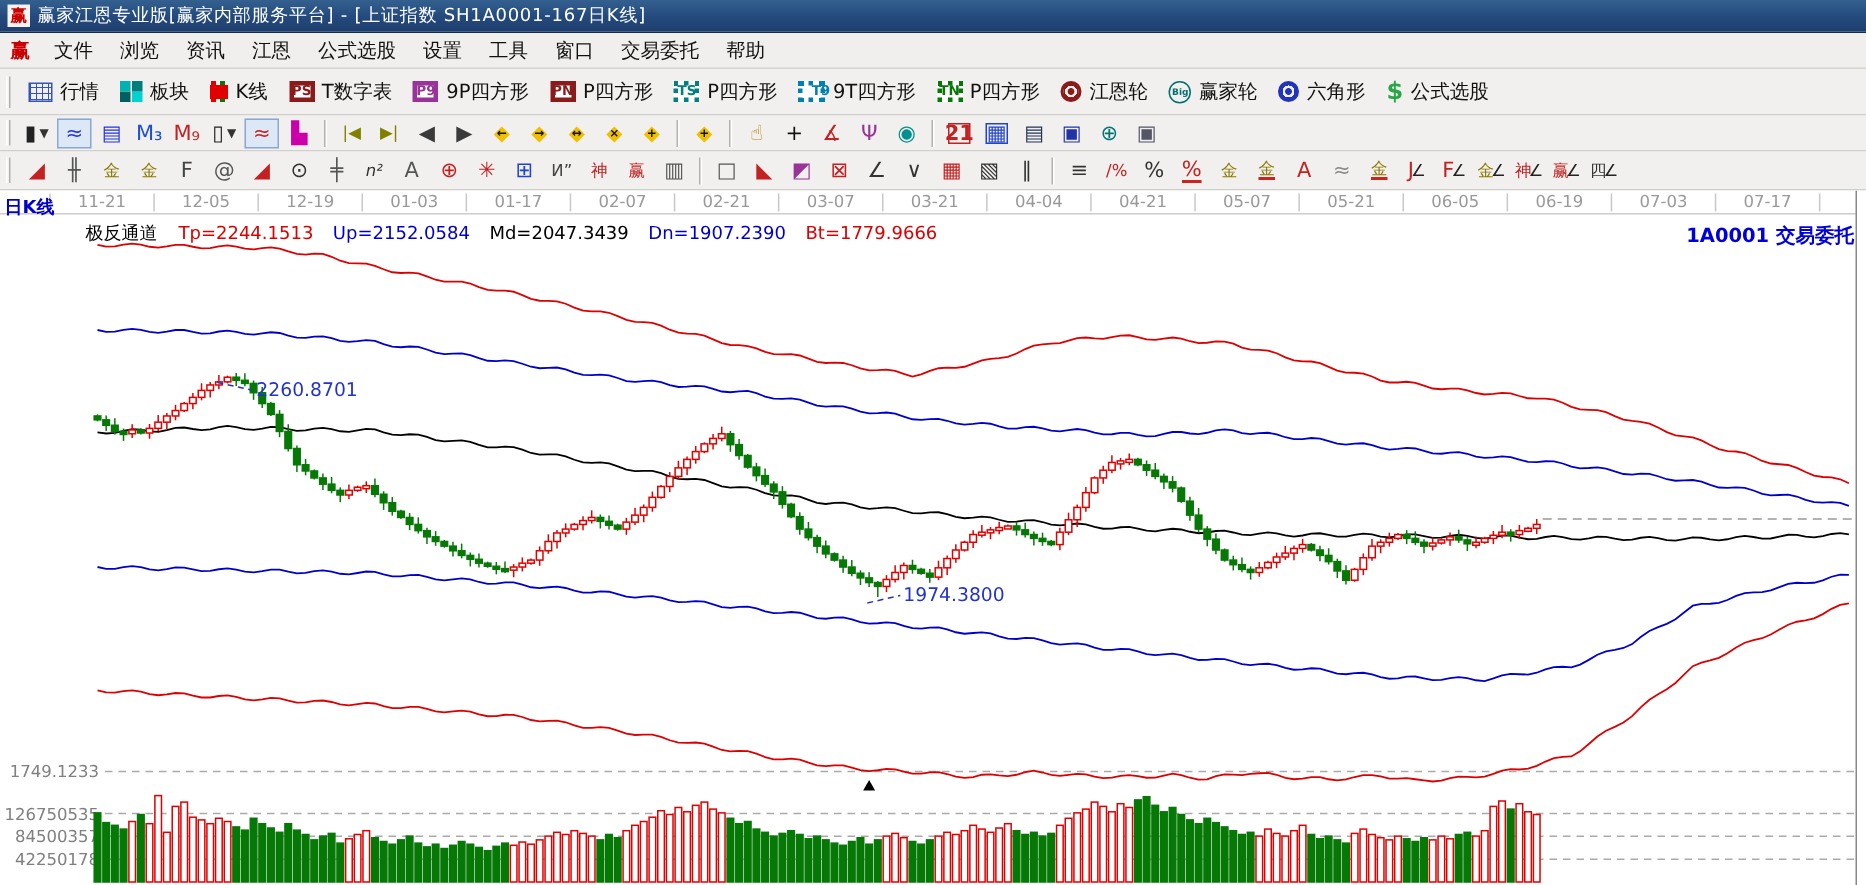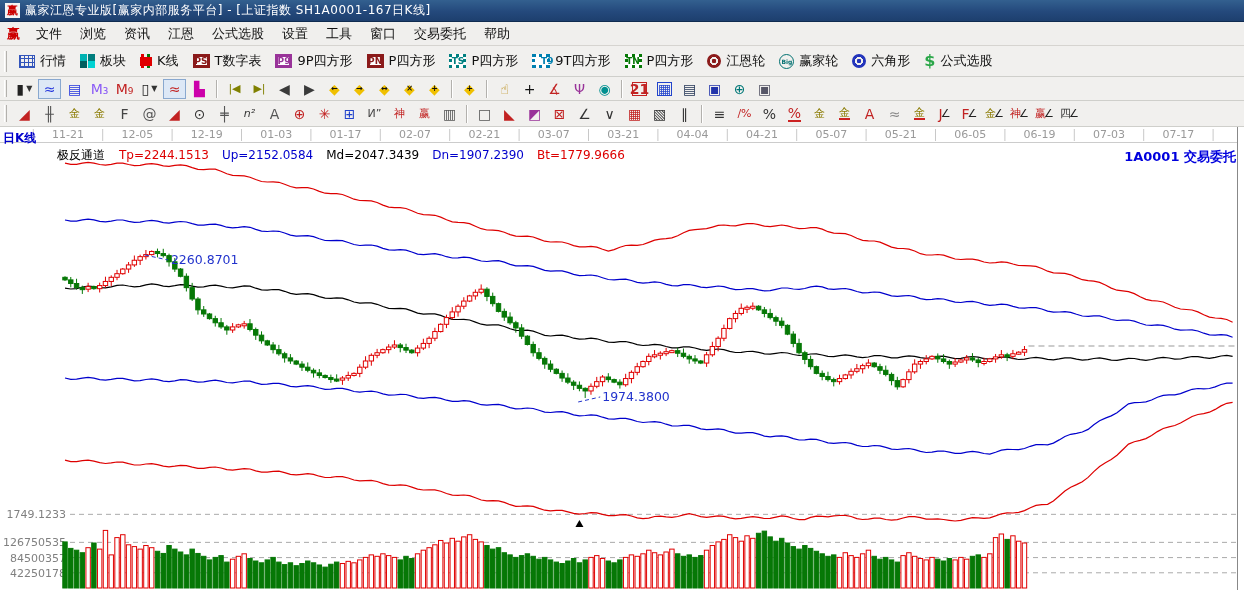--- a/index.html
+++ b/index.html
@@ -158,21 +158,21 @@
         <span class="g" style="color: rgb(34, 34, 34);">▮</span>
         <span class="dd">▼</span>
       </div>
       <div class="tbtn2 pressed">
         <span class="g" style="color: rgb(34, 51, 221);">≈</span>
       </div>
       <div class="tbtn2">
         <span class="g" style="color: rgb(34, 51, 221);">▤</span>
       </div>
       <div class="tbtn2">
-        <span class="g" style="color: #8b5cf6;">M₃</span>
+        <span class="g" style="color: #1d4ed8;">M₃</span>
       </div>
       <div class="tbtn2">
         <span class="g" style="color: rgb(194, 34, 34);">M₉</span>
       </div>
       <div class="tbtn2">
         <span class="g" style="color: rgb(34, 34, 34);">▯</span>
         <span class="dd">▼</span>
       </div>
       <div class="tbtn2 pressed">
         <span class="g" style="color: rgb(194, 34, 34);">≈</span>

